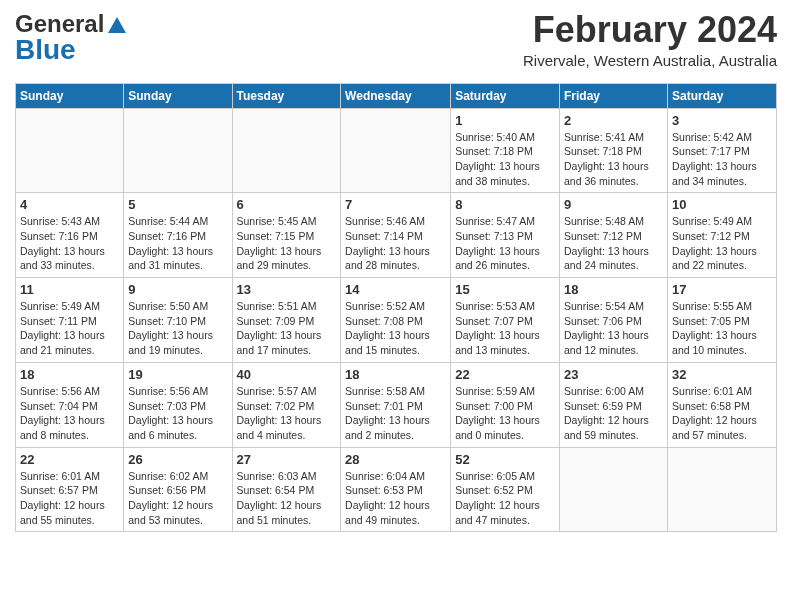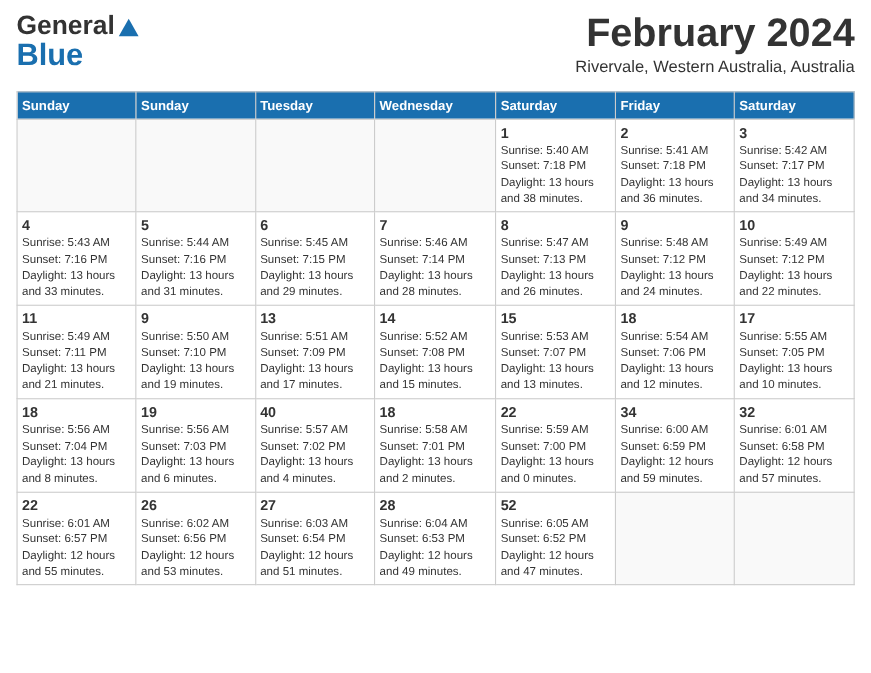--- a/index.html
+++ b/index.html
@@ -197,21 +197,21 @@
         </td>
         <td>
           <span class="day-number">18</span>
           <div class="day-info">Sunrise: 5:58 AM<br>Sunset: 7:01 PM<br>Daylight: 13 hours<br>and 2 minutes.</div>
         </td>
         <td>
           <span class="day-number">22</span>
           <div class="day-info">Sunrise: 5:59 AM<br>Sunset: 7:00 PM<br>Daylight: 13 hours<br>and 0 minutes.</div>
         </td>
         <td>
-          <span class="day-number">34</span>
+          <span class="day-number">23</span>
           <div class="day-info">Sunrise: 6:00 AM<br>Sunset: 6:59 PM<br>Daylight: 12 hours<br>and 59 minutes.</div>
         </td>
         <td>
           <span class="day-number">32</span>
           <div class="day-info">Sunrise: 6:01 AM<br>Sunset: 6:58 PM<br>Daylight: 12 hours<br>and 57 minutes.</div>
         </td>
       </tr>
       <tr>
         <td>
           <span class="day-number">22</span>

